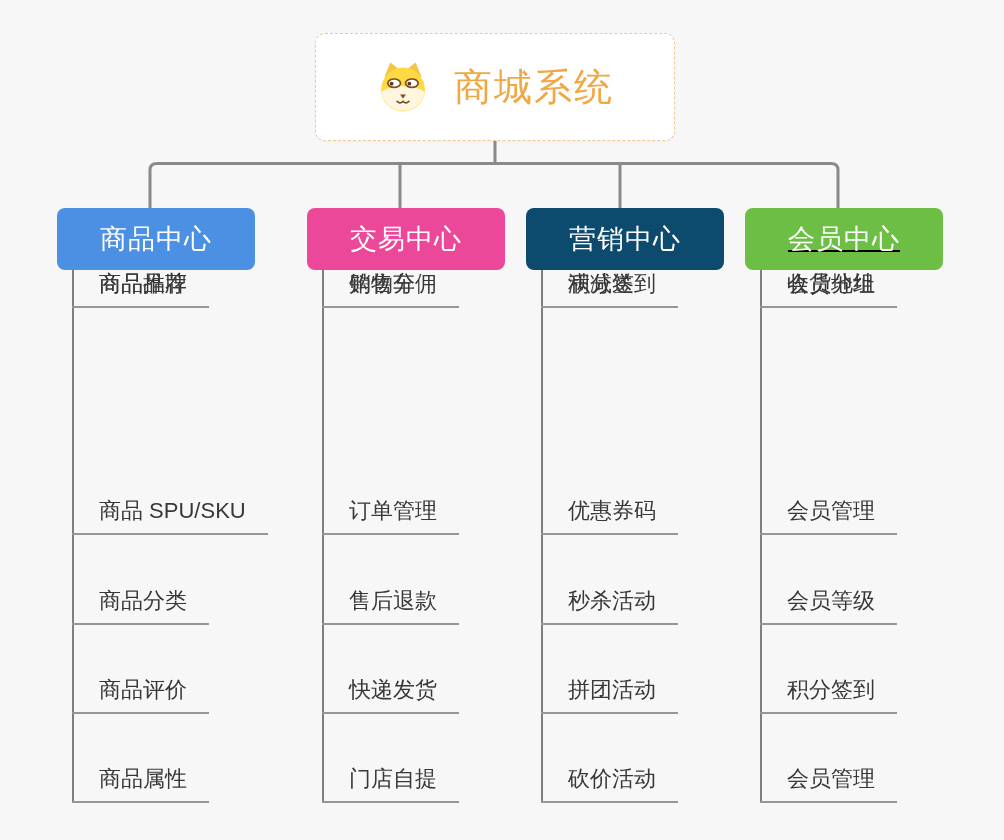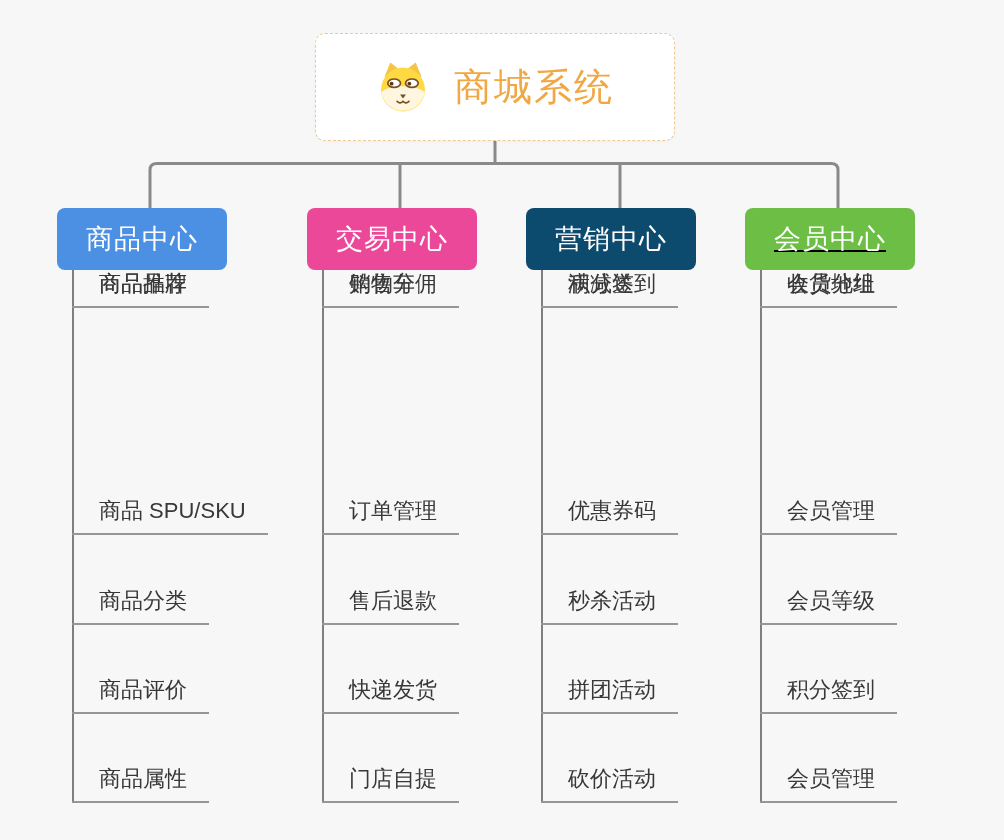--- a/index.html
+++ b/index.html
@@ -23,21 +23,21 @@
     box-shadow:0 1px 3px rgba(0,0,0,0.04);
   }
   .root-node .title{
     font-size:38px;letter-spacing:2px;font-weight:400;
   }
   .root-node .mascot{width:54px;height:54px;flex:0 0 auto;}
 
   
   .branch{position:absolute;top:208px;width:260px;height:600px;}
   .branch-header{
-    width:170px;height:62px;border-radius:8px;
+    width:198px;height:62px;border-radius:8px;
     display:flex;align-items:center;justify-content:center;
     color:#ffffff;font-size:27px;letter-spacing:1px;
     box-sizing:border-box;
   }
   .trunk{
     position:absolute;left:15px;top:62px;width:2px;height:533px;
     background:#7f7f7f;
   }
   .item{
     position:absolute;left:15px;

